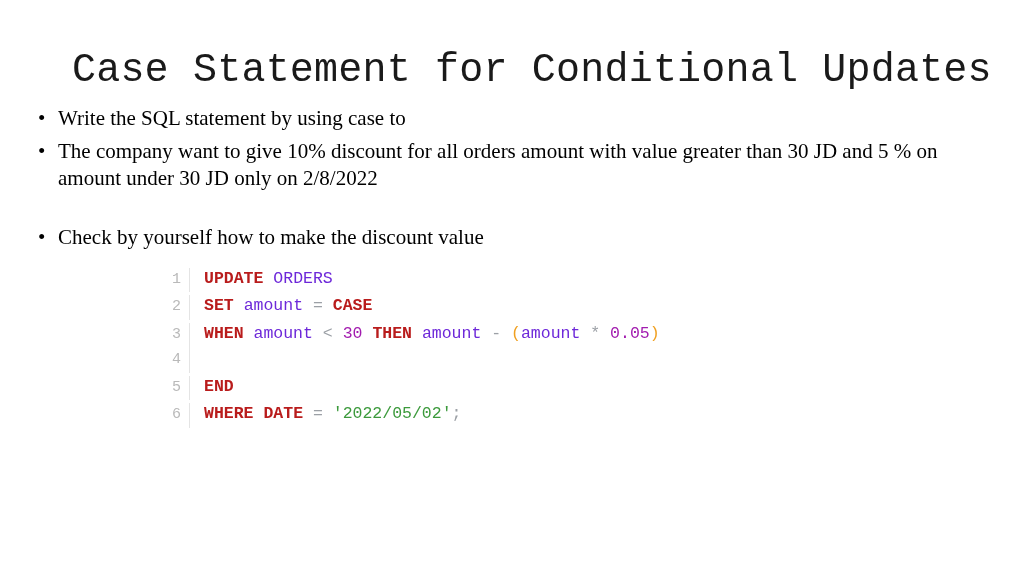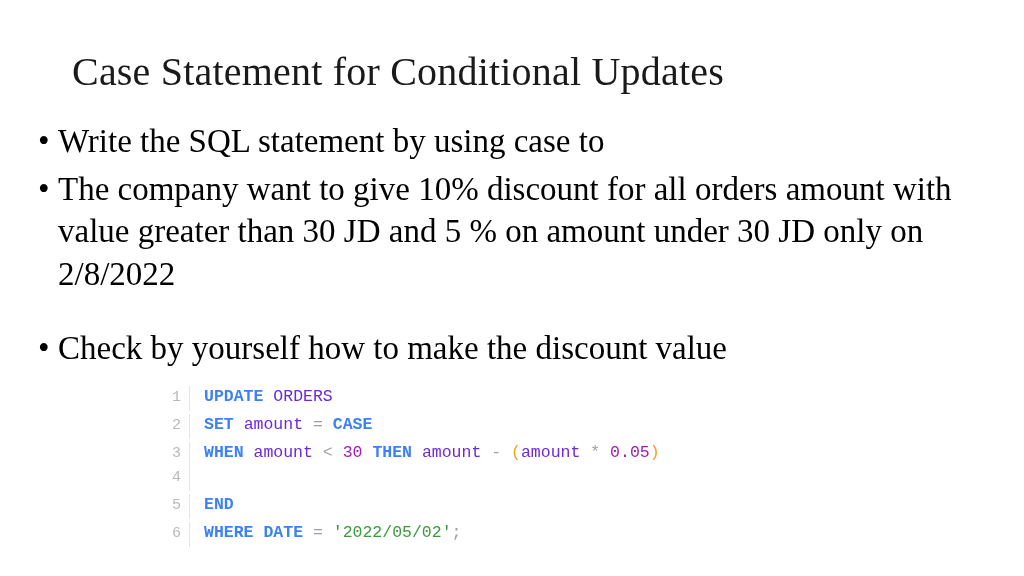--- a/index.html
+++ b/index.html
@@ -7,31 +7,31 @@
     width: 1024px;
     height: 576px;
     background: #ffffff;
     font-family: "Times New Roman", Times, serif;
     overflow: hidden;
   }
   .slide {
     padding: 48px 30px 0 30px;
   }
   .title {
-    font-family: Liberation Serif, serif;
+    font-family: Liberation Mono, monospace;
     font-weight: 300;
     font-size: 40px;
     color: #1a1a1a;
     margin-left: 42px;
-    margin-bottom: 25px;
+    margin-bottom: 12px;
     letter-spacing: 0.2px;
   }
   .bullets {
     list-style: none;
-    font-size: 33px;
+    font-size: 21px;
     color: #000;
     line-height: 1.28;
   }
   .bullets li {
     position: relative;
     padding-left: 28px;
     margin-bottom: 6px;
   }
   .bullets li::before {
     content: "•";
@@ -55,21 +55,21 @@
     width: 26px;
     text-align: right;
     color: #b9b9b9;
     border-right: 1px solid #e4e4e4;
     padding-right: 8px;
     margin-right: 14px;
     user-select: none;
     font-size: 15px;
   }
   .code-content { white-space: pre; }
-  .kw   { color: #3b82f6; font-weight: bold; }   
+  .kw   { color: #b91c1c; font-weight: bold; }   
   .id   { color: #6d28d9; }                       
   .op   { color: #9ca0a6; }                       
   .par  { color: #f0a020; }                       
   .num  { color: #a21caf; }                       
   .str  { color: #3c9a3c; }                       
   .semi { color: #9ca0a6; }
 </style>
 </head>
 <body>
 

